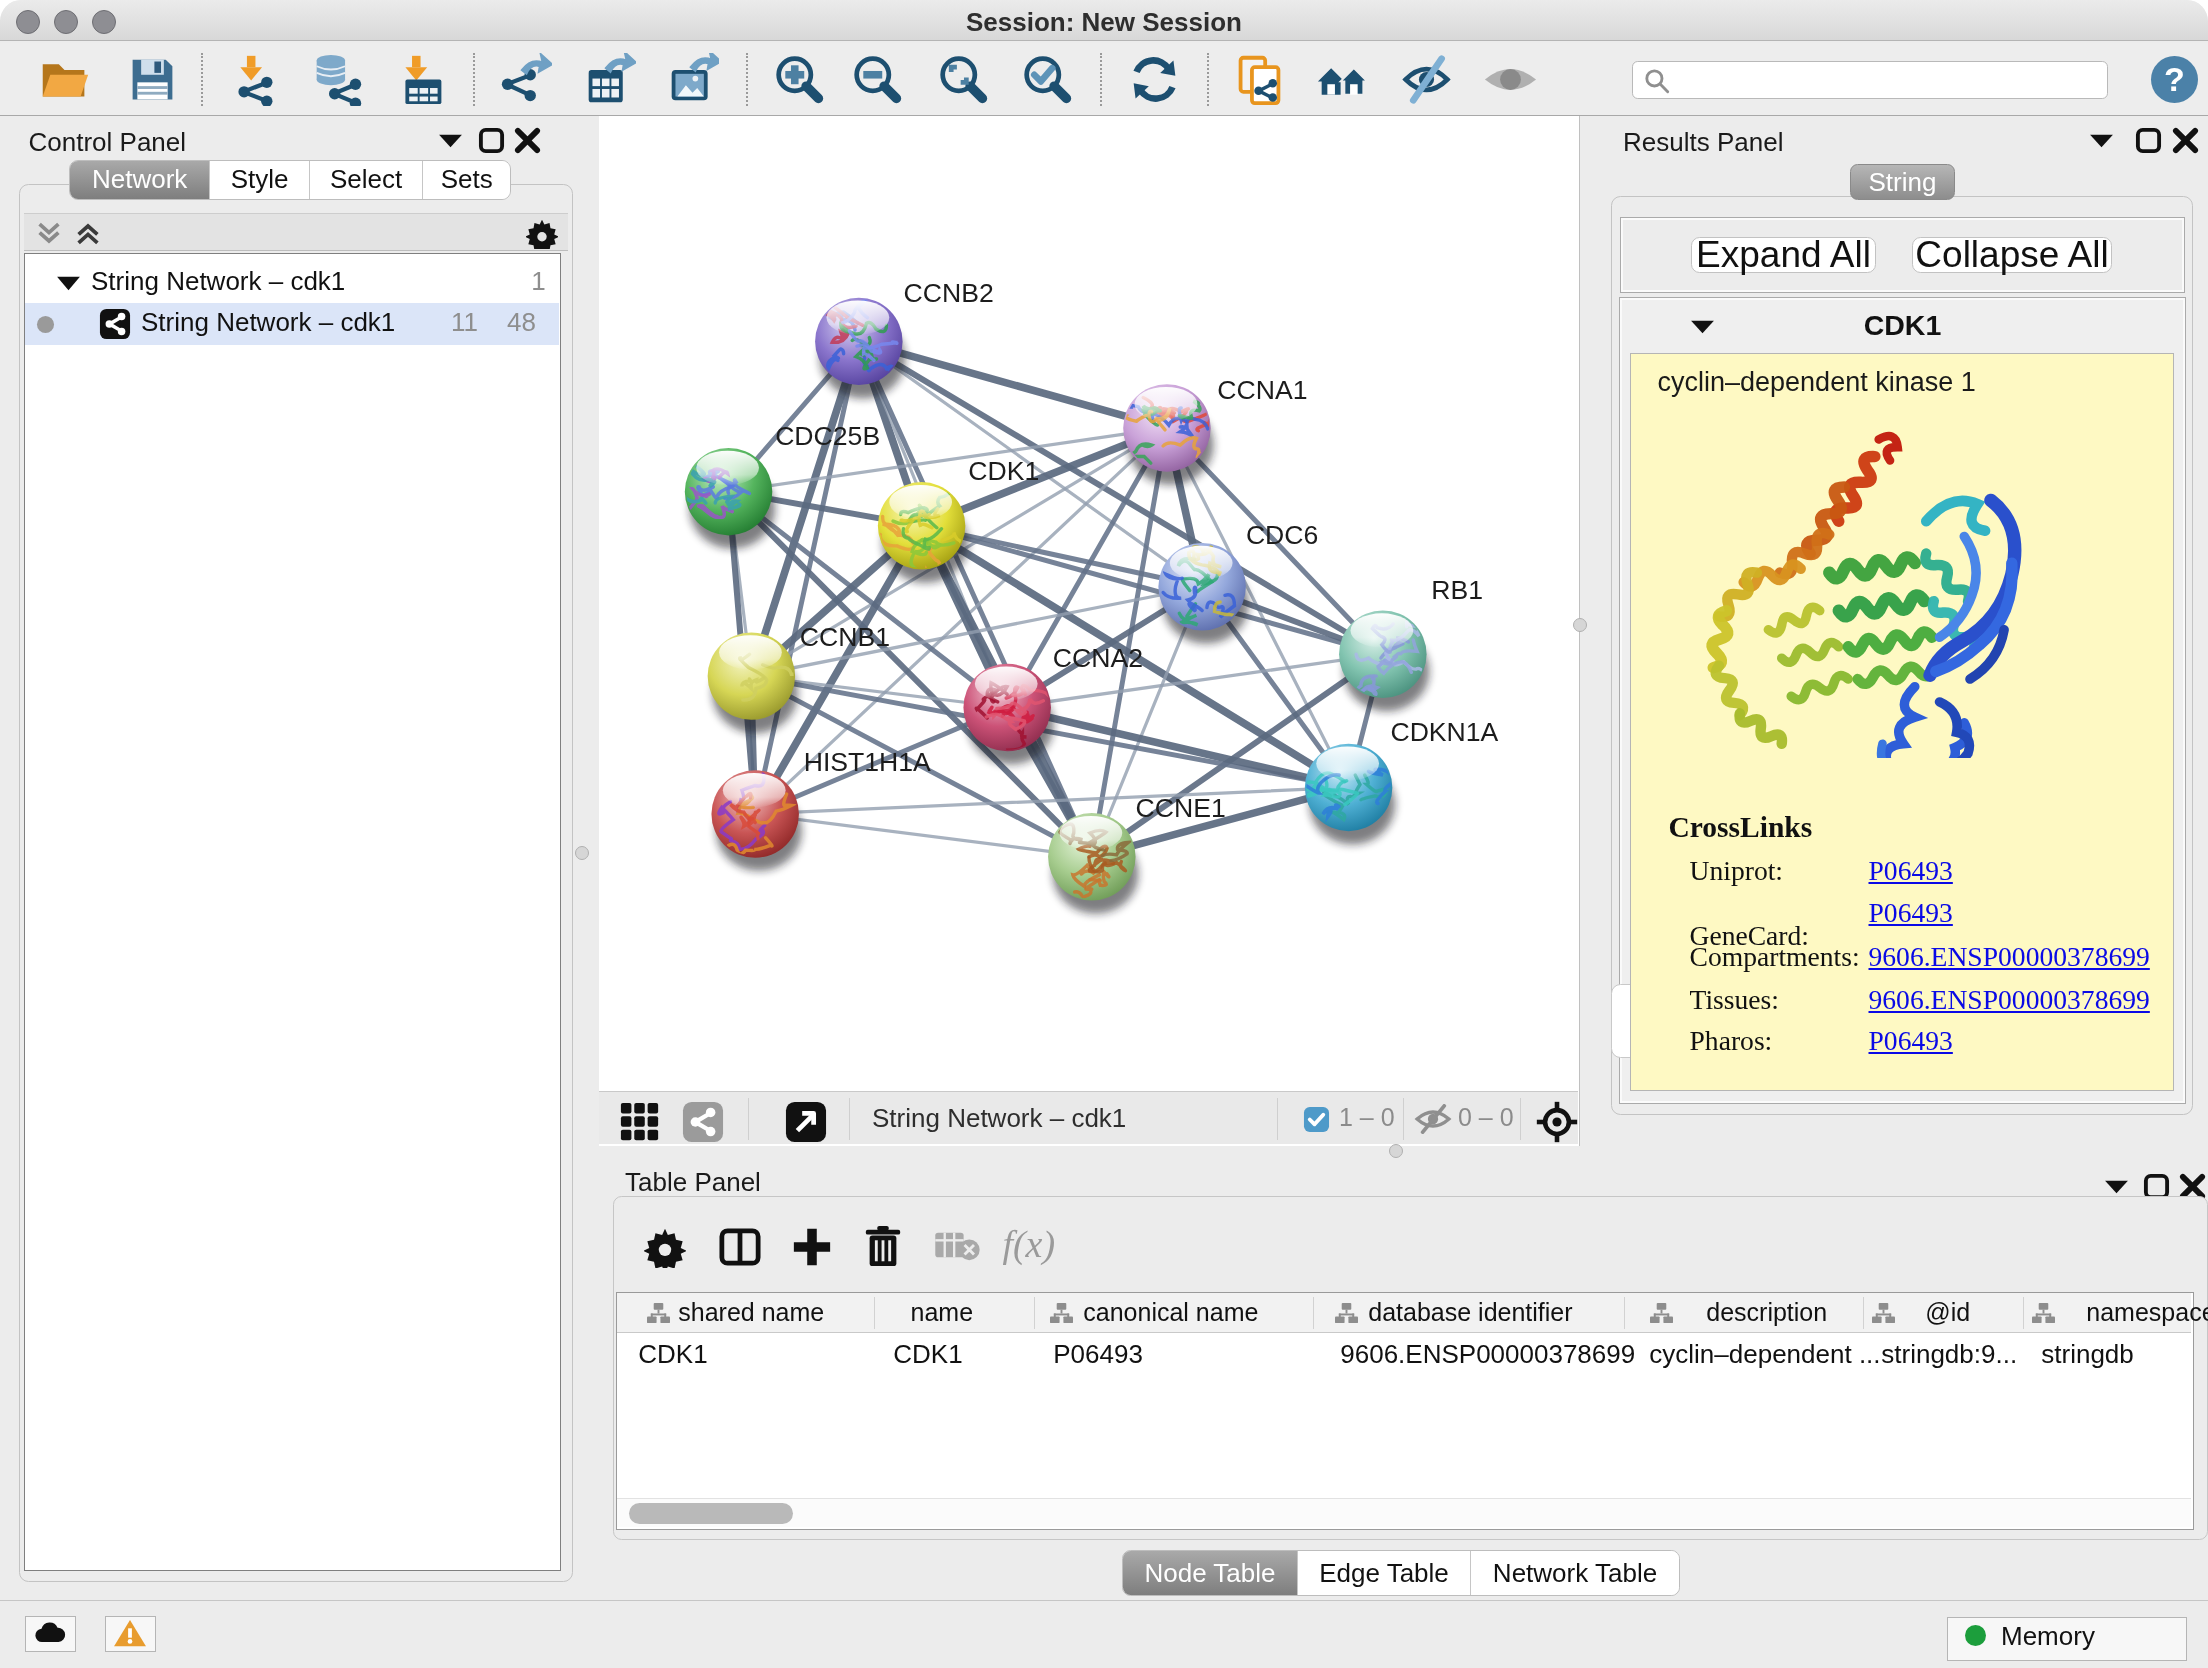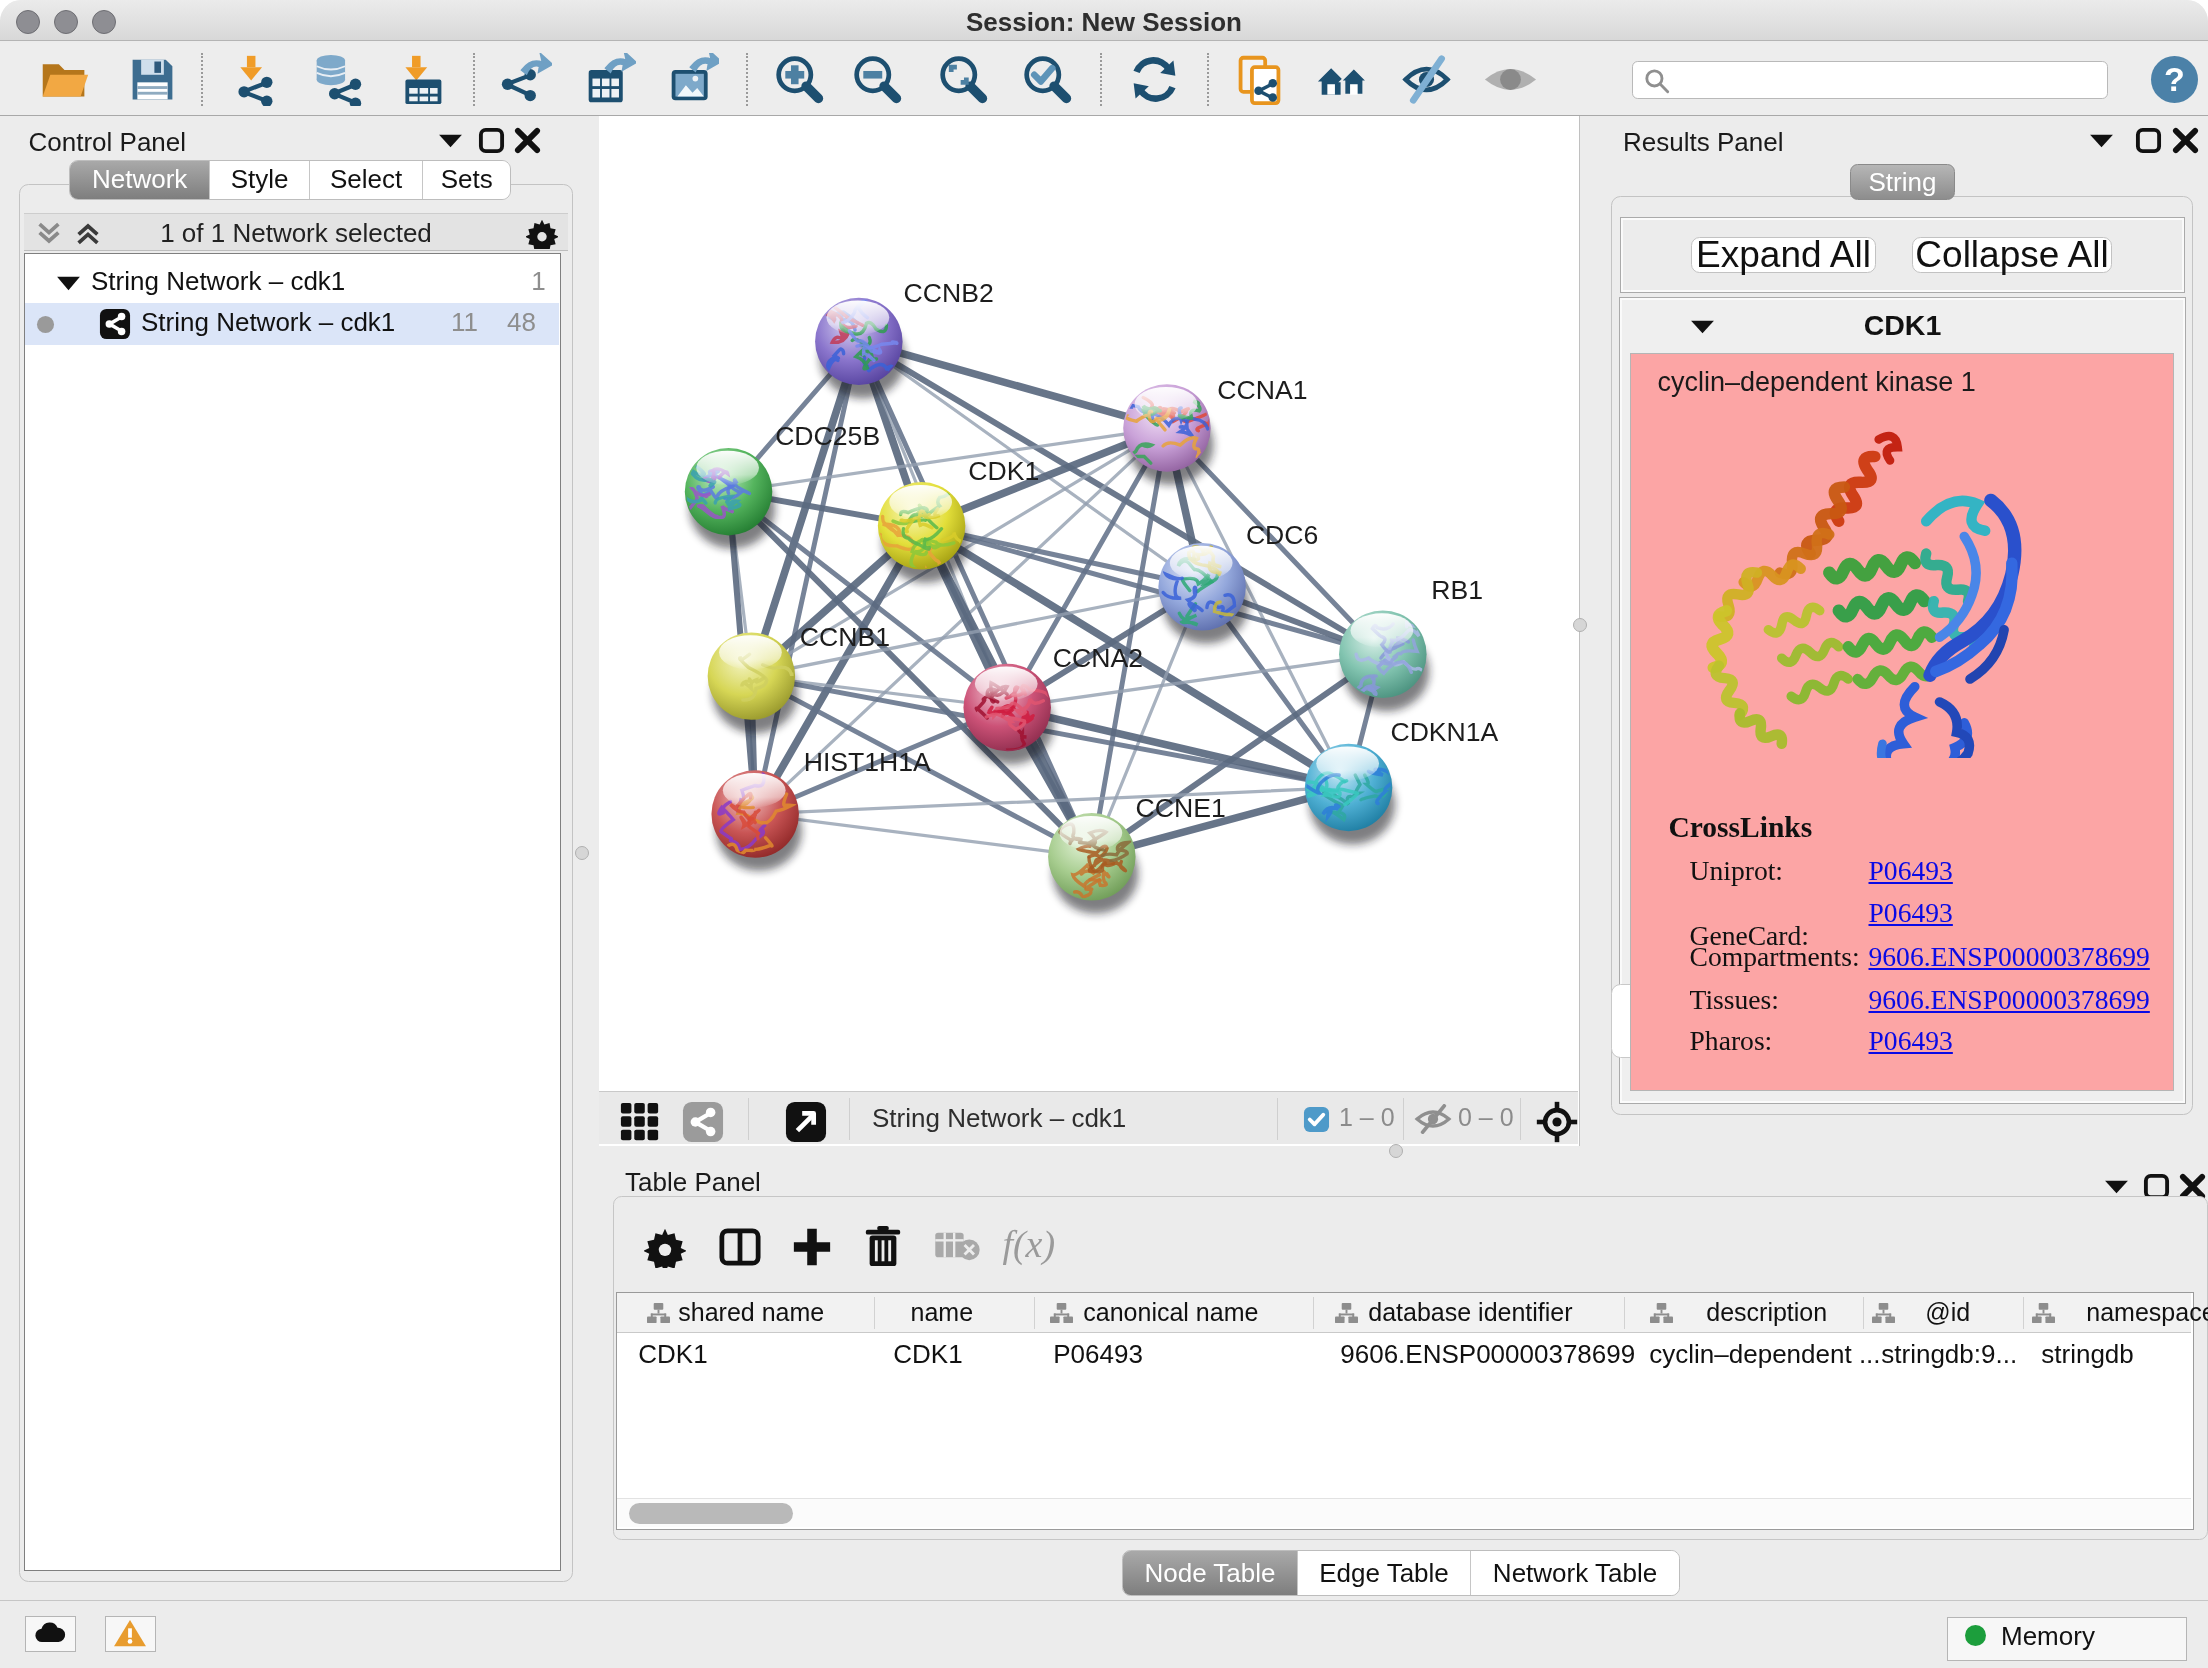--- a/index.html
+++ b/index.html
@@ -223,21 +223,20 @@
             <path d="M6,4 l10,9 10,-9"></path>
             <path d="M6,13 l10,9 10,-9"></path>
           </g>
         </svg>
       <svg class="abs" style="left:49px;top:5.7px" width="30" height="27" viewBox="0 0 32 28">
           <g stroke="#3a3a3a" stroke-width="4" fill="none">
             <path d="M6,24 l10,-9 10,9"></path>
             <path d="M6,15 l10,-9 10,9"></path>
           </g>
         </svg>
-      <div class="abs" style="left:0;width:544px;text-align:center;top:3.8px;font-size:26px;color:#222">1 of 1 Network selected</div>
       <svg class="abs" style="left:502px;top:2.9px" width="32" height="32" viewBox="0 0 34 34">
           <path fill="#111" d="M17,3 l2.5,5 5.5,-1.5 1,5.5 5.5,1 -1.5,5.5 5,2.5 -5,2.5 1.5,5.5 -5.5,1 -1,5.5 -5.5,-1.5 -2.5,5 -2.5,-5 -5.5,1.5 -1,-5.5 -5.5,-1 1.5,-5.5 -5,-2.5 5,-2.5 -1.5,-5.5 5.5,-1 1,-5.5 5.5,1.5 z"></path>
           <circle cx="17" cy="21" r="5" fill="#e3e3e3"></circle>
         </svg>
     </div>
     <div class="abs" style="left:24px;top:137px;width:537px;height:1318px;background:#fff;border:1.9px solid #7f7f7f">
       <div class="abs" style="left:0;top:9.5px;width:534px;height:40px">
         <svg class="abs" style="left:31px;top:10.5px" width="25" height="19" viewBox="0 0 26 20">
             <path d="M1,3 h24 l-12,14 z" fill="#111"></path>
           </svg>
@@ -661,21 +660,21 @@
     <div class="abs" style="left:40px;top:101px;width:565px;height:76px;border:1.9px solid #aaa;box-shadow:inset 0 0 0 1.9px #fbfbfb;background:#ececec">
       <div class="btn" style="left:70px;top:19px;width:185px;height:36px;line-height:34px">Expand All</div>
       <div class="btn" style="left:291px;top:19px;width:200px;height:36px;line-height:34px">Collapse All</div>
     </div>
     <div class="abs" style="left:39px;top:181px;width:567px;height:807px;border:1.9px solid #aaa;box-shadow:inset 0 0 0 1.9px #fbfbfb;background:#efefef">
       <div class="abs" style="left:-9.5px;top:686px;width:40px;height:74px;background:#fff;border:1.9px solid #c9c9c9;border-radius:9.5px"></div>
       <svg class="abs" style="left:70px;top:19px" width="25" height="19" viewBox="0 0 26 20">
           <path d="M1,4 h24 l-12,13 z" fill="#111"></path>
         </svg>
       <div class="abs" style="left:0;top:11.4px;width:100%;text-align:center;font-size:28.5px;font-weight:bold;color:#111">CDK1</div>
-      <div class="abs" style="left:9.5px;top:55px;width:544px;height:738px;border:1px solid #b5b5b5;background:#fca5a5">
+      <div class="abs" style="left:9.5px;top:55px;width:544px;height:738px;border:1px solid #b5b5b5;background:#fef9c3">
         <div class="abs" style="left:27px;top:13.3px;font-size:27px;color:#1a1a1a">cyclin–dependent kinase 1</div>
 <svg class="abs" style="left:46px;top:76px" width="352" height="328" viewBox="0 0 370 345">
 <g fill="none" stroke-linecap="round">
 <path d="M212,10 q18,-10 20,8 q-18,0 -8,14" stroke="#c42414" stroke-width="9"></path>
 <path d="M208,28 Q190,27 200,42 Q211,56 193,55 Q175,54 185,69 Q195,83 178,82 Q160,81 170,96" stroke="#cc3a10" stroke-width="12" opacity="0.95"></path>
 <path d="M176,60 Q159,60 169,74 Q179,88 162,88 Q145,88 154,102 Q164,116 147,116 Q130,116 140,130" stroke="#c85812" stroke-width="12" opacity="0.95"></path>
 <path d="M160,110 Q145,104 147,120 Q149,136 134,130 Q119,124 121,140 Q123,156 108,150" stroke="#d07018" stroke-width="11" opacity="0.95"></path>
 <path d="M130,146 Q120,135 115,150 Q110,164 100,153 Q90,142 85,156 Q80,171 70,160" stroke="#d89420" stroke-width="11" opacity="0.95"></path>
 <path d="M84,150 Q69,147 74,162 Q79,176 64,173 Q49,170 54,184 Q59,199 44,196" stroke="#d0b024" stroke-width="11" opacity="0.95"></path>
 <path d="M52,190 Q37,194 48,205 Q60,216 45,220 Q30,224 42,235 Q53,246 38,250" stroke="#ccc42a" stroke-width="12" opacity="0.95"></path>

